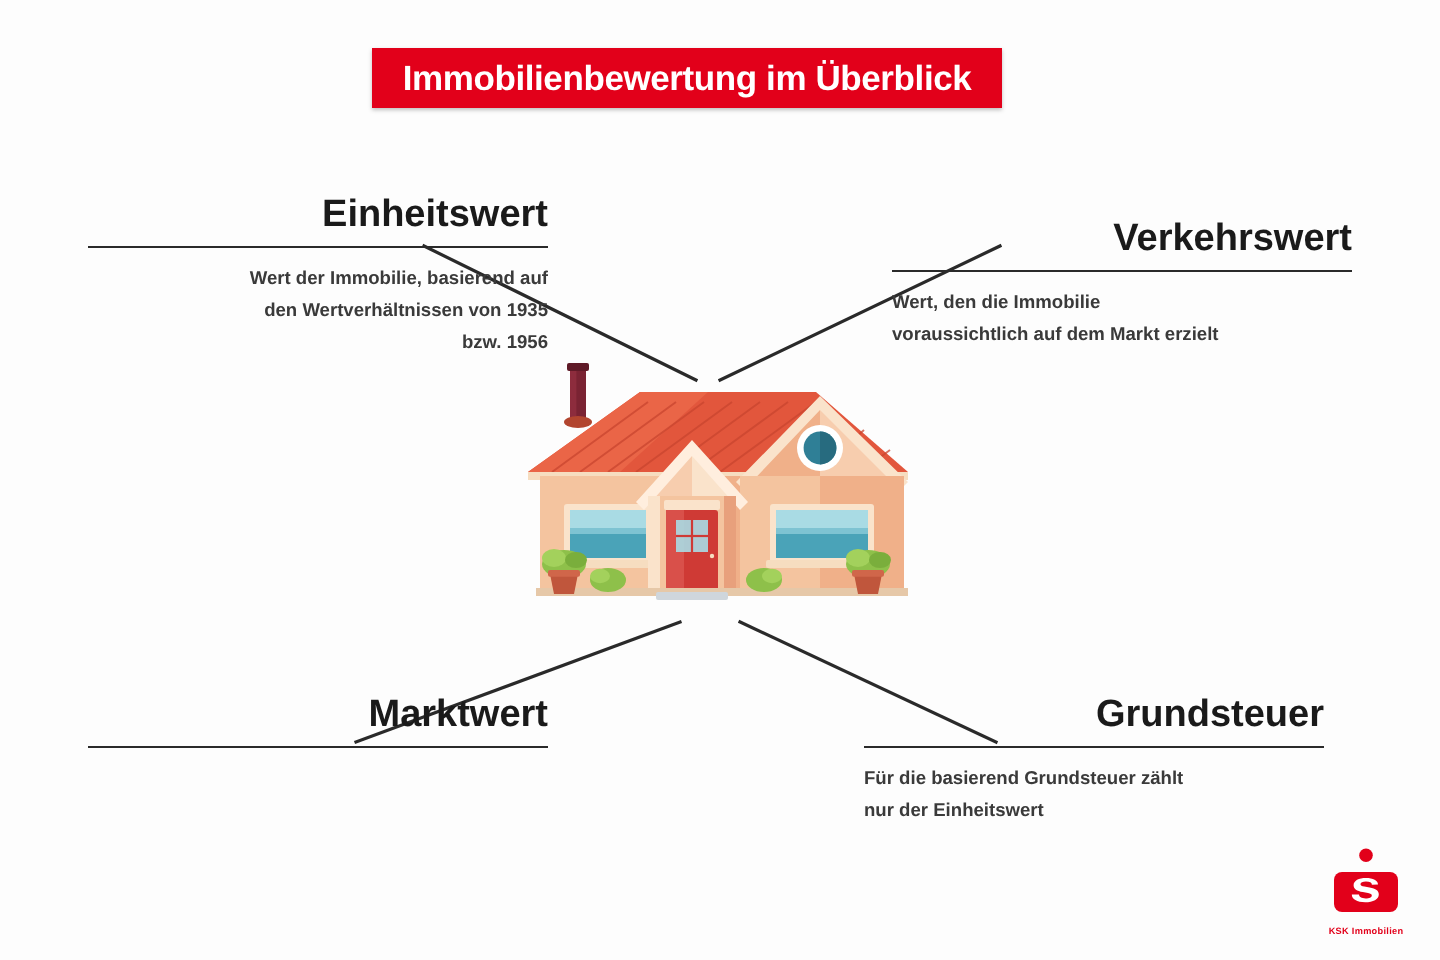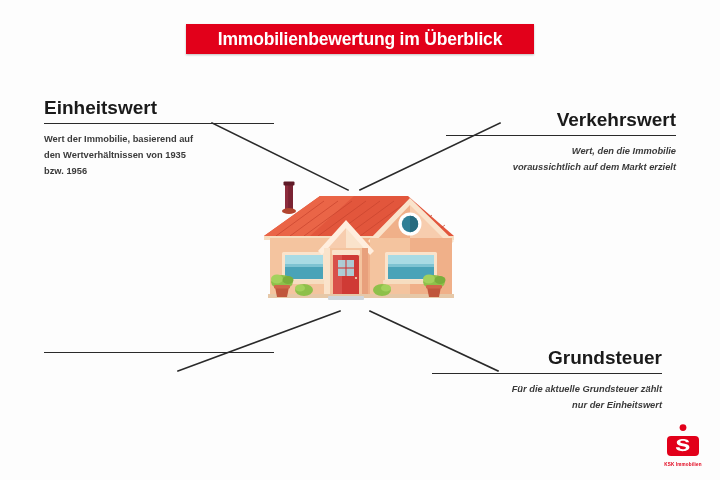--- a/index.html
+++ b/index.html
@@ -17,21 +17,21 @@
     height: 480px;
     background: #fdfdfd;
     overflow: hidden;
   }
 
   
   #title-banner {
     position: absolute;
     left: 186px;
     top: 24px;
-    width: 348px;
+    width: 315px;
     height: 30px;
     background: #e2001a;
     display: flex;
     align-items: center;
     justify-content: center;
     box-shadow: 0 1px 2px rgba(0,0,0,0.25);
   }
   #title-banner .title-text {
     color: #ffffff;
     font-size: 17.5px;
@@ -70,23 +70,23 @@
   }
   .callout .body {
     font-size: 9.3px;
     font-weight: bold;
     color: #3a3a3a;
     line-height: 1.75;
     margin-top: 7px;
     white-space: pre-line;
   }
   .callout.left  .heading,
-  .callout.left  .body { text-align: left; }
+  .callout.left  .body { text-align: right; }
   .callout.right .heading { text-align: right; }
-  .callout.right .body    { text-align: right; font-style: italic; }
+  .callout.right .body    { text-align: left; }
 
   #callout-einheitswert { left: 44px;  top: 98px; }
   #callout-verkehrswert { left: 446px; top: 110px; }
   #callout-marktwert    { left: 44px;  top: 348px; }
   #callout-grundsteuer  { left: 432px; top: 348px; }
 
   
   #house {
     position: absolute;
     left: 258px;
@@ -144,27 +144,28 @@
   </div>
 
   <div class="callout right" id="callout-verkehrswert">
     <div class="heading">Verkehrswert</div>
     <div class="rule"></div>
     <div class="body">Wert, den die Immobilie
 voraussichtlich auf dem Markt erzielt</div>
   </div>
 
   <div class="callout left" id="callout-marktwert">
+    <div class="heading">Marktwert</div>
     <div class="rule"></div>
   </div>
 
   <div class="callout right" id="callout-grundsteuer">
     <div class="heading">Grundsteuer</div>
     <div class="rule"></div>
-    <div class="body">Für die aktuelle Grundsteuer zählt
+    <div class="body">Für die basierend Grundsteuer zählt
 nur der Einheitswert</div>
   </div>
 
   <svg id="house" viewBox="0 0 206 132" xmlns="http://www.w3.org/2000/svg">
 
     <g>
       <rect x="27" y="5" width="8" height="28" rx="1.5" fill="#7a2333"></rect>
       <rect x="27" y="5" width="3.2" height="28" fill="#8d2c3d"></rect>
       <rect x="25.5" y="3.5" width="11" height="4" rx="1" fill="#5f1a27"></rect>
       <ellipse cx="31" cy="33" rx="7" ry="3" fill="#b2452f"></ellipse>

